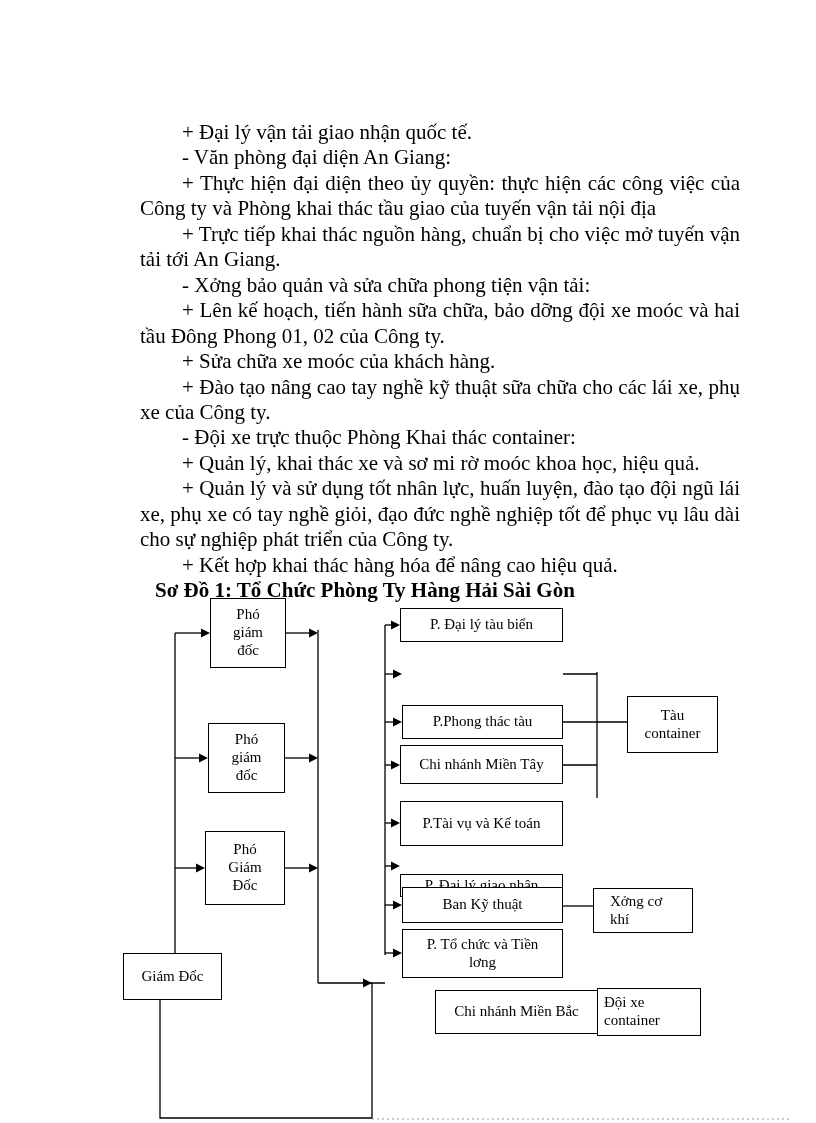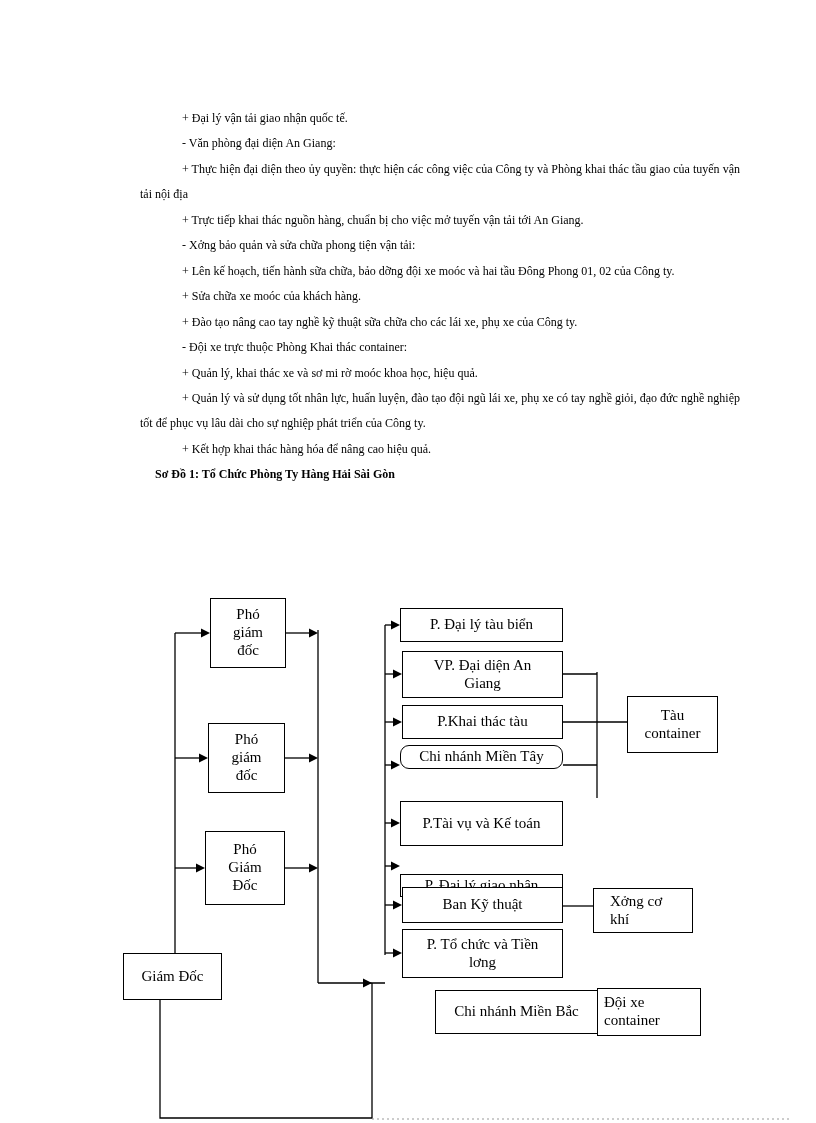--- a/index.html
+++ b/index.html
@@ -6,22 +6,22 @@
   .page{
     position:relative;
     width:816px;height:1123px;
     background:#fff;
     margin:0 auto;
     font-family:"Liberation Serif",serif;
     color:#000;
     overflow:hidden;
   }
   .content{
-    position:absolute;left:140px;top:106px;width:600px;
-    font-size:12px;line-height:25.45px;text-align:justify;
+    position:absolute;left:140px;top:120px;width:600px;
+    font-size:21px;line-height:25.45px;text-align:justify;
   }
   .content p{margin:0;text-indent:42px;}
   .content p.heading{
     font-weight:700;text-indent:15px;text-align:left;
   }
   .diagram{position:absolute;inset:0;}
   .lines{position:absolute;left:0;top:0;}
   .dbox{
     position:absolute;border:1px solid #000;box-sizing:border-box;
     display:flex;align-items:center;justify-content:center;
@@ -29,21 +29,21 @@
     padding:1px 4px;background:#fff;
   }
   .narrow{padding:2px 16px;}
   .deputy1{left:210px;top:598px;width:76px;height:70px;padding:4px 10px;}
   .deputy2{left:208px;top:723px;width:77px;height:70px;padding:4px 10px;}
   .deputy3{left:205px;top:831px;width:80px;height:74px;padding:4px 10px;}
   .director{left:123px;top:953px;width:99px;height:47px;}
   .dept1{left:400px;top:608px;width:163px;height:34px;}
   .dept2{left:402px;top:651px;width:161px;height:47px;}
   .dept3{left:402px;top:705px;width:161px;height:34px;}
-  .dept4{left:400px;top:745px;width:163px;height:24px;border-radius:9px;}
+  .dept4{left:400px;top:745px;width:163px;height:39px;}
   .dept5{left:400px;top:801px;width:163px;height:45px;}
   .dept6{left:400px;top:874px;width:163px;height:23px;}
   .dept7{left:402px;top:887px;width:161px;height:36px;}
   .dept8{left:402px;top:929px;width:161px;height:49px;}
   .dept9{left:400px;top:990px;width:163px;height:44px;margin-left:35px;}
   .unit1{left:627px;top:696px;width:91px;height:57px;padding:4px 10px;}
   .unit2{left:593px;top:888px;width:100px;height:45px;padding:0 16px;justify-content:flex-start;text-align:left;}
   .unit3{left:597px;top:988px;width:104px;height:48px;padding:4px 6px;justify-content:flex-start;text-align:left;}
 </style>
 </head>
@@ -121,22 +121,21 @@
       </g>
       <path d="M372 1119 H792" stroke="#999" stroke-width="1" stroke-dasharray="2 3" fill="none"></path>
     </svg>
 
     <div class="dbox deputy1">Phó giám đốc</div>
     <div class="dbox deputy2">Phó giám đốc</div>
     <div class="dbox deputy3">Phó Giám Đốc</div>
     <div class="dbox director">Giám Đốc</div>
 
     <div class="dbox dept1">P. Đại lý tàu biển</div>
-    <div class="dbox dept2 narrow">VP. Đại diện An Giang</div>
-    <div class="dbox dept3">P.Khai thác tàu</div>
+    <div class="dbox dept3">P.Phong thác tàu</div>
     <div class="dbox dept4">Chi nhánh Miền Tây</div>
     <div class="dbox dept5">P.Tài vụ và Kế toán</div>
     <div class="dbox dept6">P. Đại lý giao nhận</div>
     <div class="dbox dept7">Ban Kỹ thuật</div>
     <div class="dbox dept8 narrow">P. Tổ chức và Tiền lơng</div>
     <div class="dbox dept9">Chi nhánh Miền Bắc</div>
 
     <div class="dbox unit1">Tàu container</div>
     <div class="dbox unit2">Xởng cơ khí</div>
     <div class="dbox unit3">Đội xe container</div>

